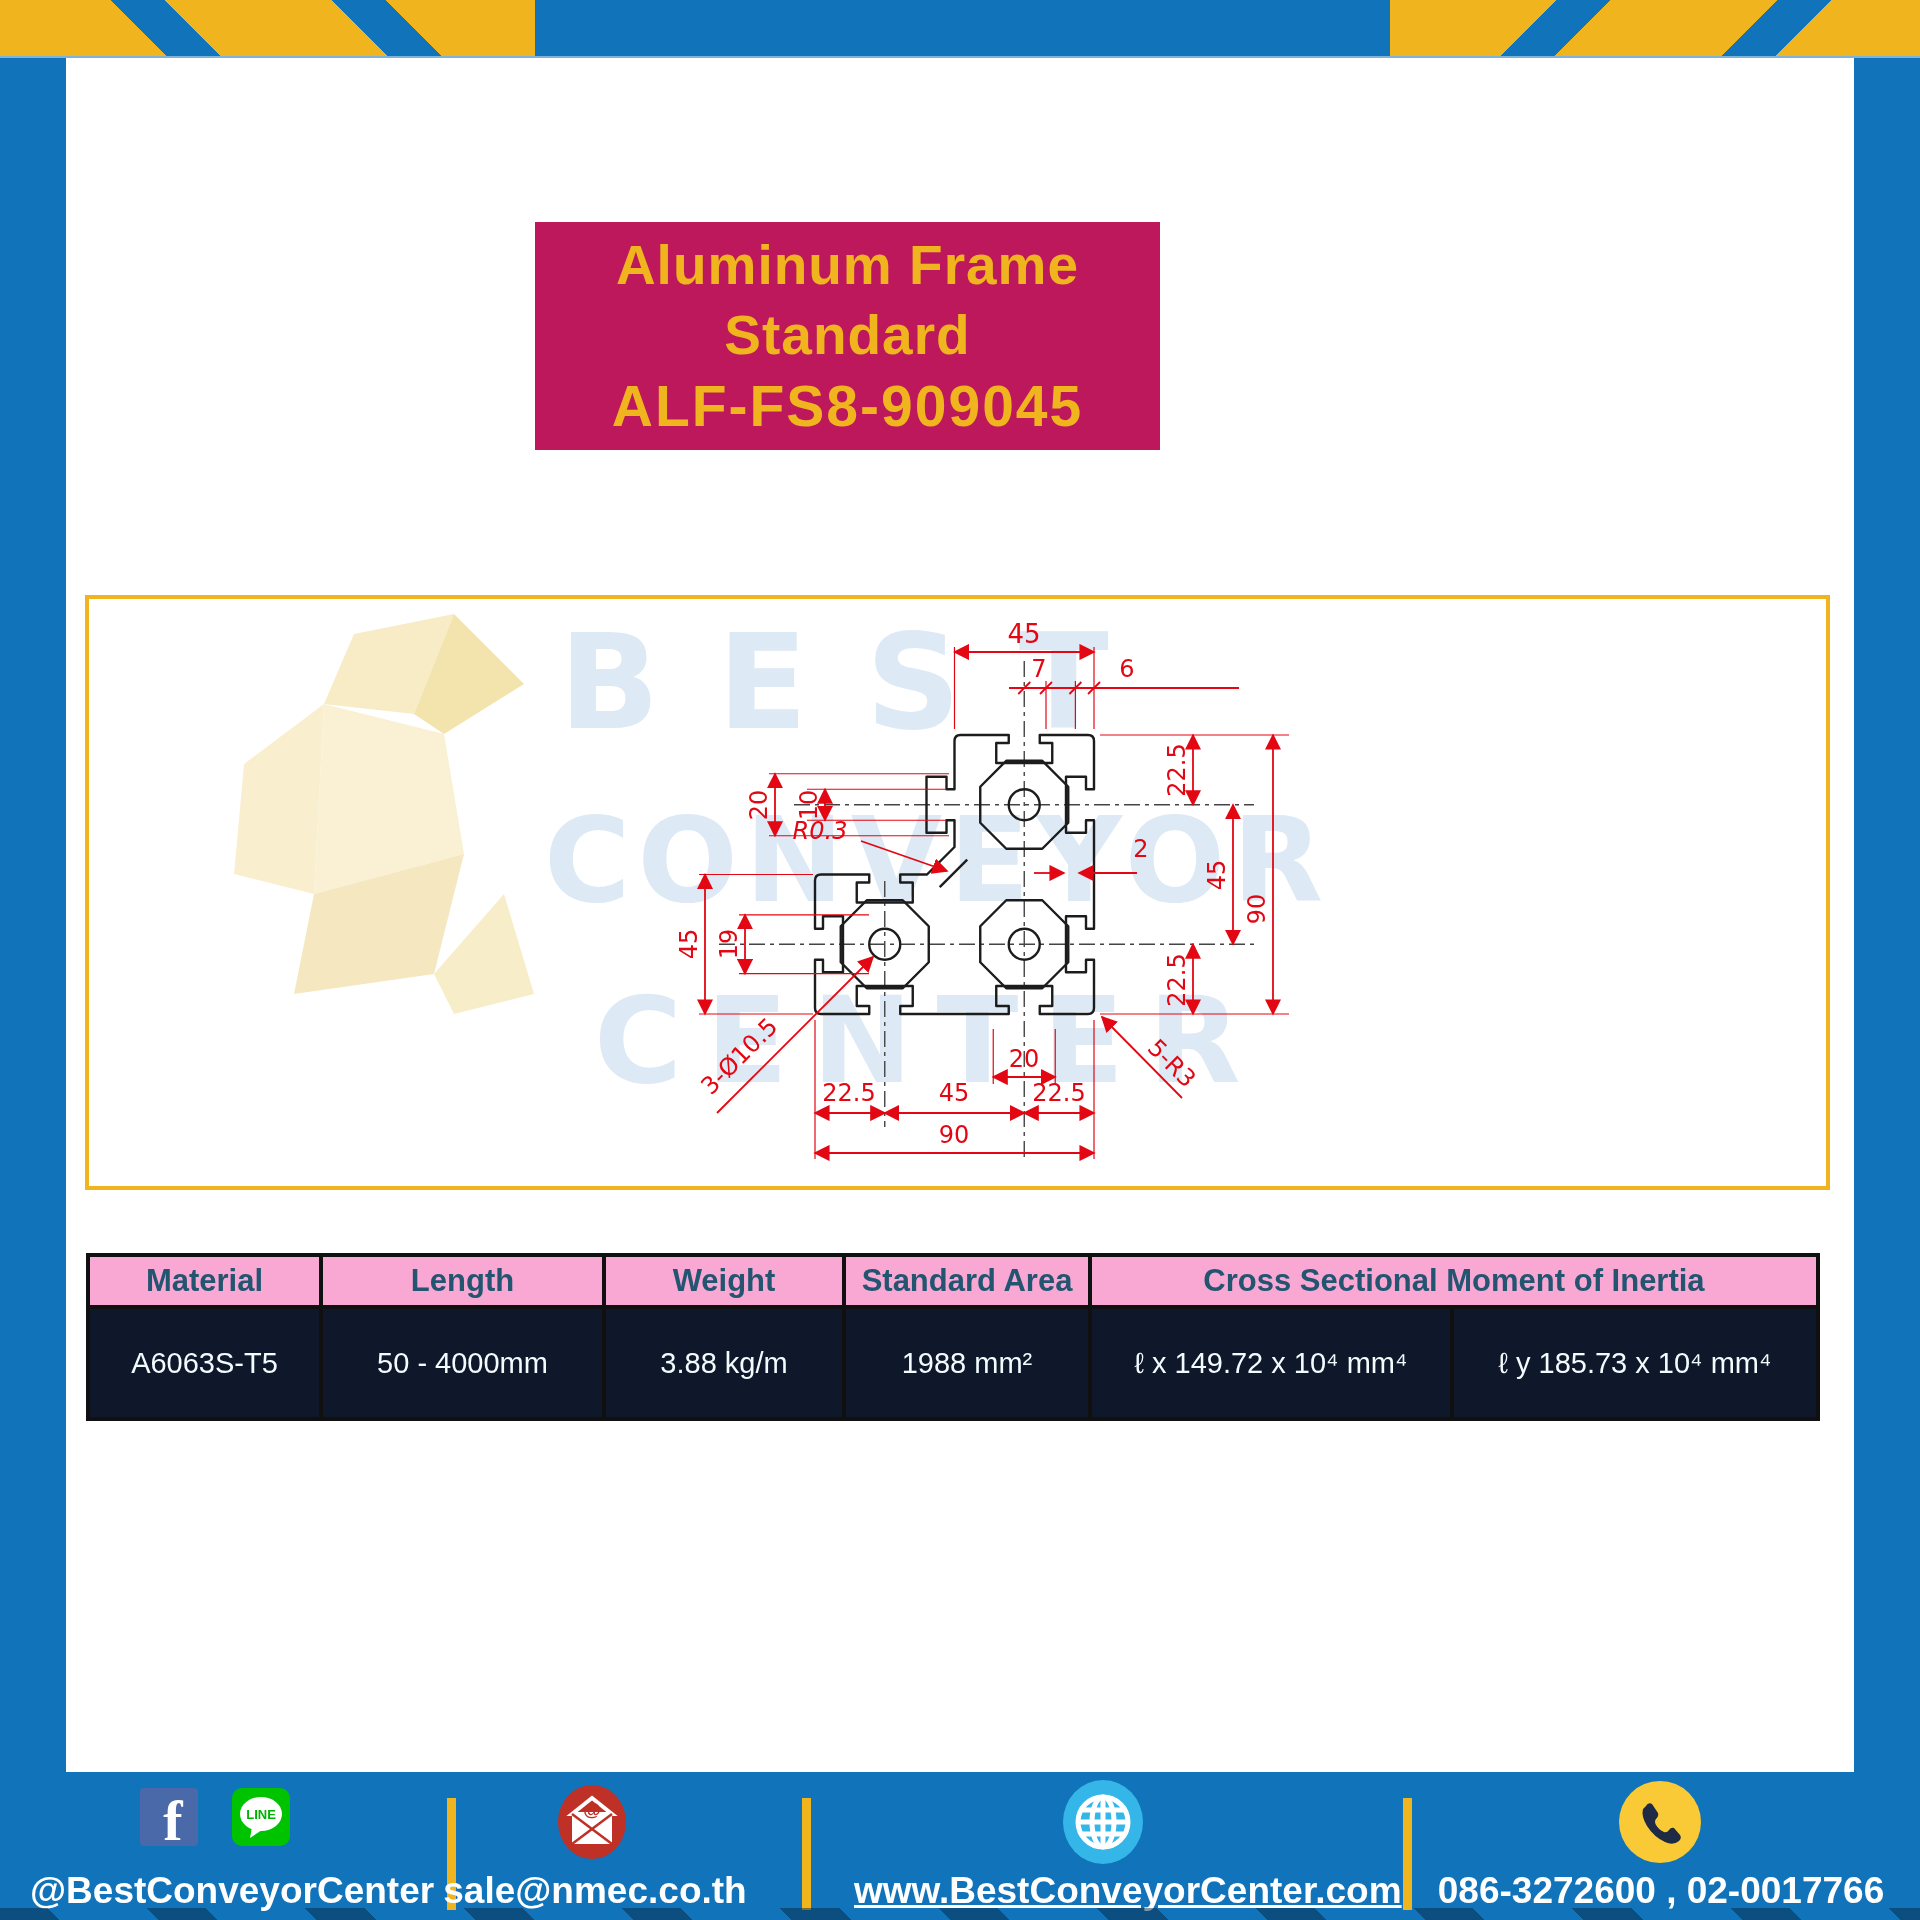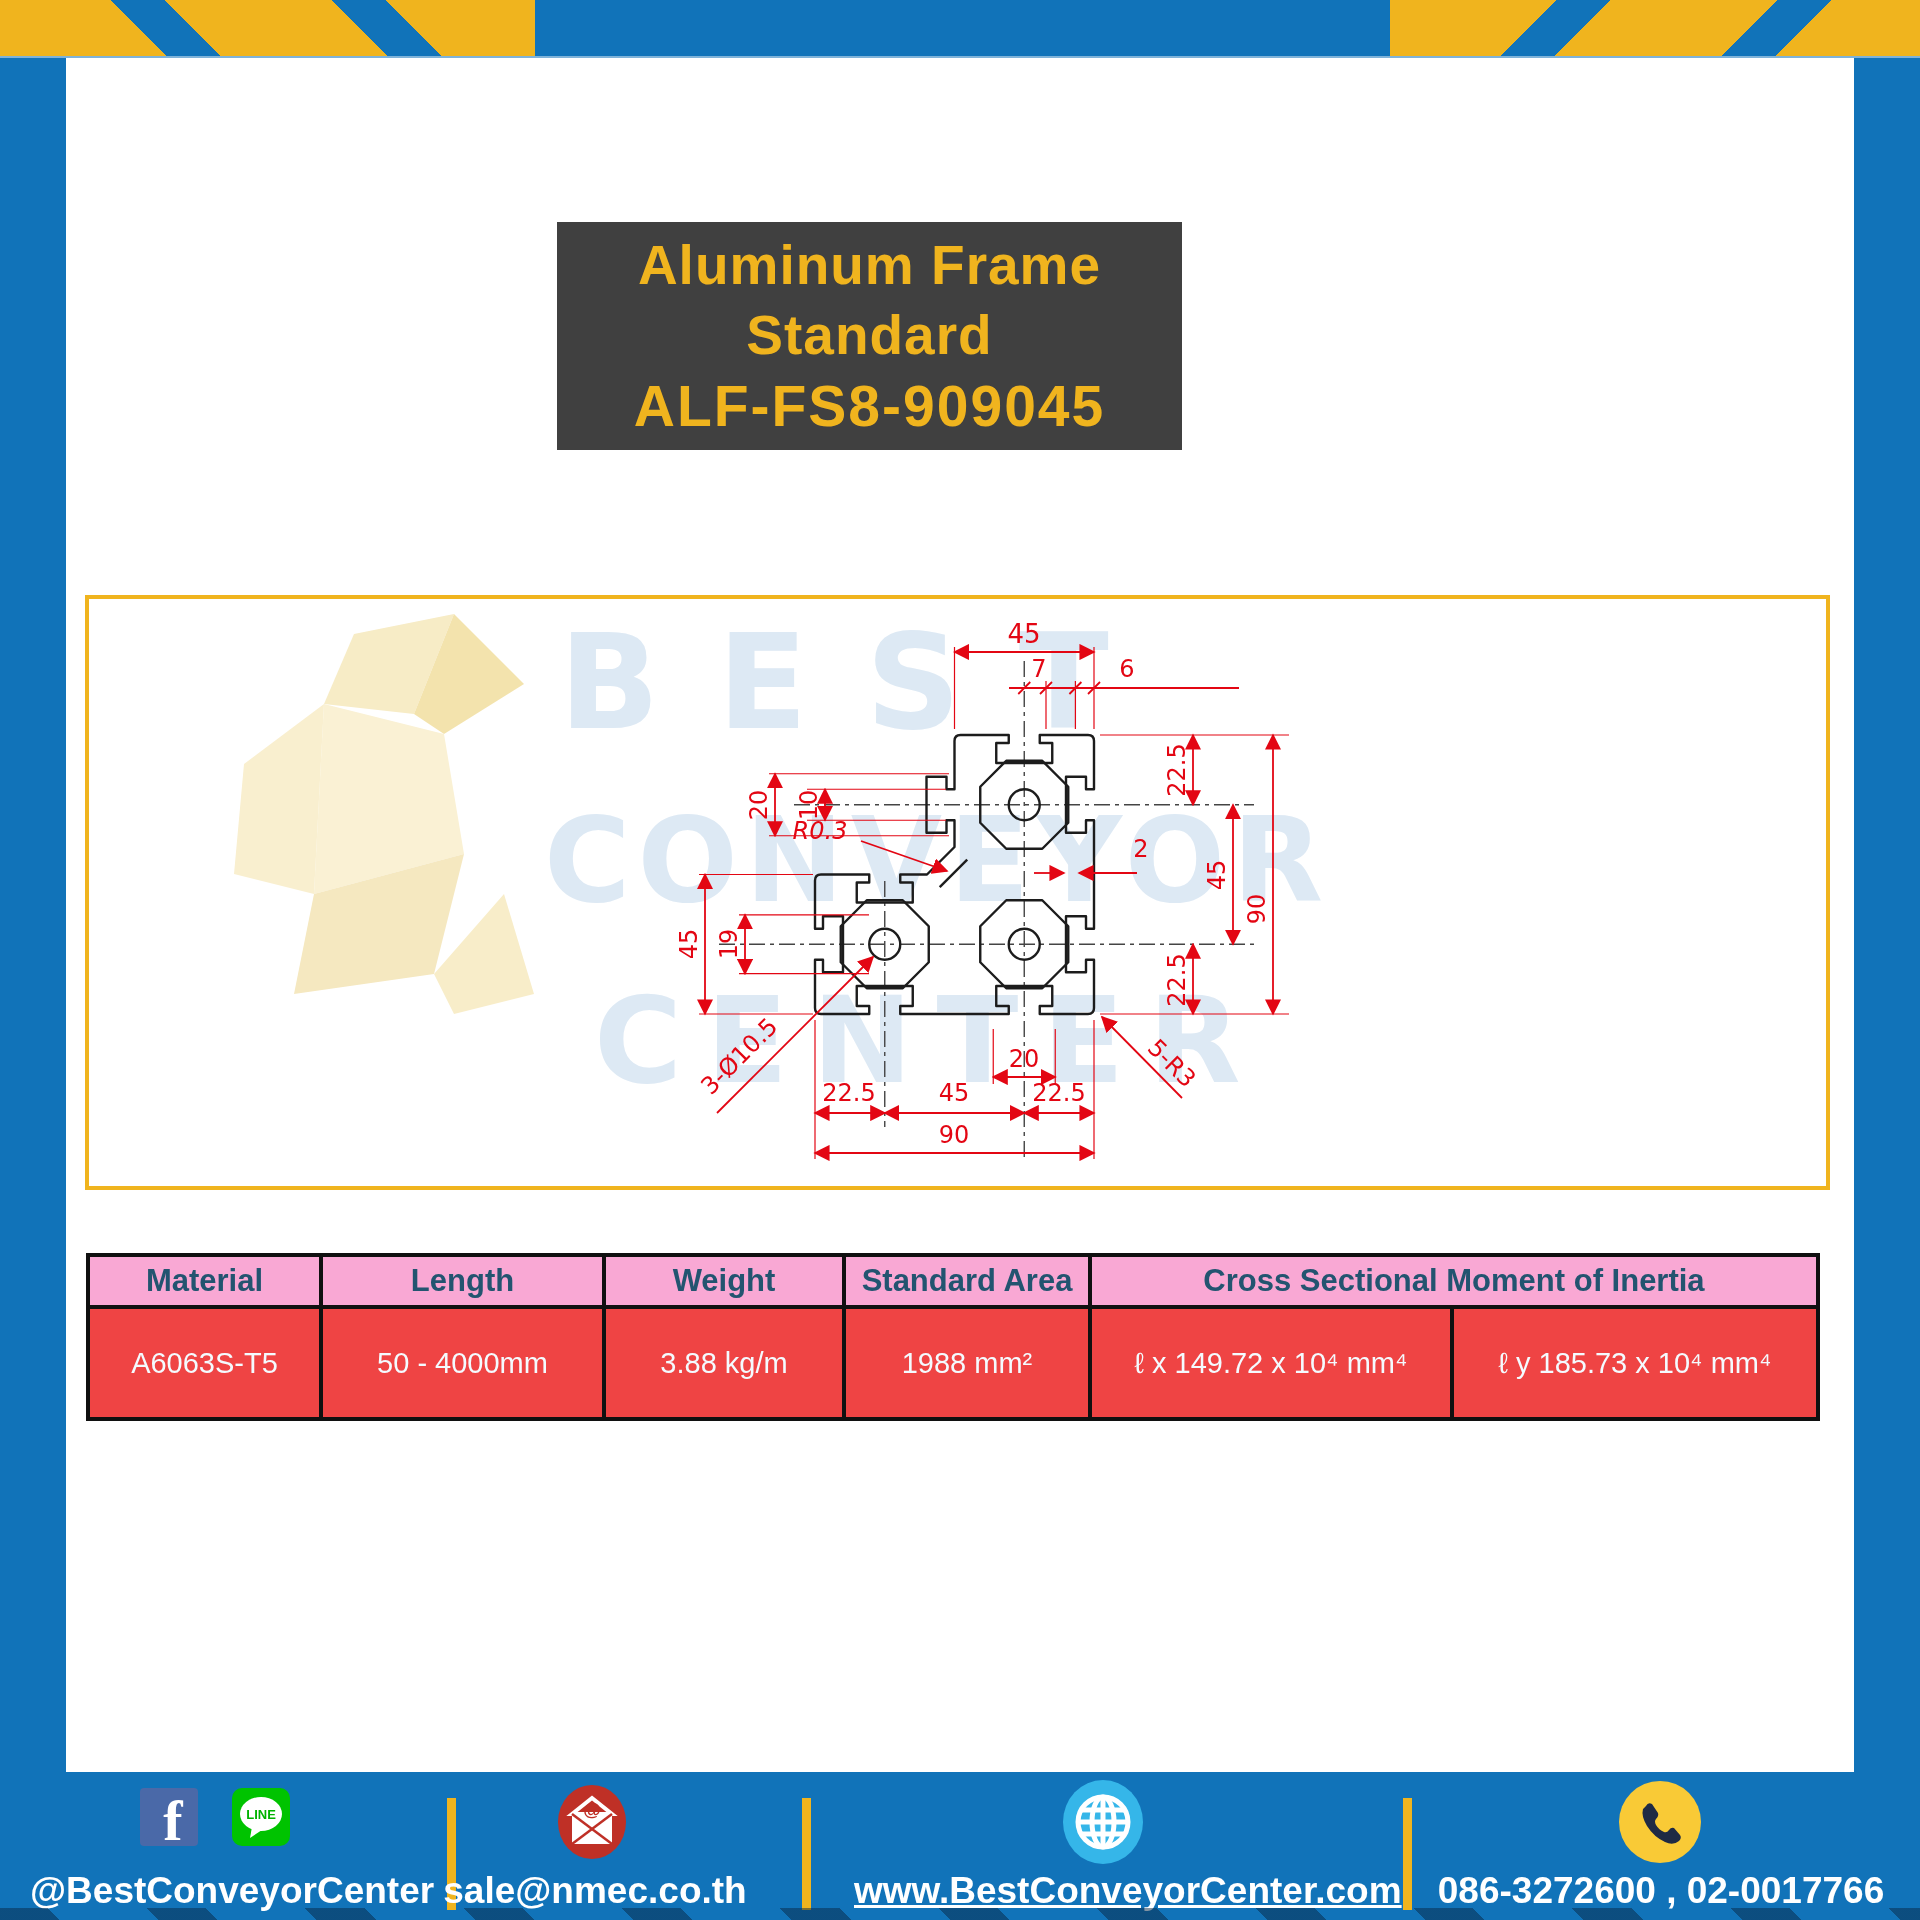--- a/index.html
+++ b/index.html
@@ -12,42 +12,42 @@
   .top-band { position:absolute; left:0; top:0; width:1920px; height:58px; background:#1173b9; border-bottom:2px solid #7fb3d9; }
   .stripes-left { position:absolute; left:0; top:0; width:535px; height:56px;
     background:repeating-linear-gradient(45deg,#f0b41e 0 118px,#1173b9 118px 156px); }
   .stripes-right { position:absolute; right:0; top:0; width:530px; height:56px;
     background:repeating-linear-gradient(135deg,#f0b41e 0 118px,#1173b9 118px 156px); }
 
   
   .card { position:absolute; left:66px; top:58px; width:1788px; height:1714px; background:#ffffff; }
 
   
-  .title-box { position:absolute; left:491px; top:164px; width:625px; height:228px; background:#404040;
+  .title-box { position:absolute; left:469px; top:164px; width:625px; height:228px; background:#be185d;
     display:flex; flex-direction:column; justify-content:center; align-items:center; }
   .title-box .t1, .title-box .t2 { color:#f0b41e; font-weight:bold; font-size:55px; line-height:70px; letter-spacing:1px; }
   .title-box .t3 { color:#f0b41e; font-weight:bold; font-size:57px; line-height:72px; letter-spacing:2px; }
 
   
   .draw-box { position:absolute; left:19px; top:497px; width:1745px; height:595px; border:4px solid #f0b41e; background:#ffffff; overflow:hidden;margin-top:40px; }
   .wm { position:absolute; color:#dde9f4; font-weight:bold; font-family:"DejaVu Sans", sans-serif; z-index:1; white-space:nowrap; }
   .wm1 { left:470px; top:6px;  font-size:132px; letter-spacing:58px; }
   .wm2 { left:455px; top:192px; font-size:118px; letter-spacing:7px; }
   .wm3 { left:505px; top:372px; font-size:120px; letter-spacing:24px; }
   .bird { position:absolute; left:115px; top:-5px; z-index:1; }
   .draw-svg { position:absolute; inset:0; z-index:2; }
 
   text.dim { fill:#e30613; font-family:"DejaVu Sans", sans-serif; font-size:26px; }
   text.dims { fill:#e30613; font-family:"DejaVu Sans", sans-serif; font-size:24px; }
 
   
   table.spec { position:absolute; left:20px; top:1195px; border-collapse:collapse; table-layout:fixed; }
   table.spec td, table.spec th { border:4px solid #101010; text-align:center; vertical-align:middle; }
   table.spec th { background:#f9a8d4; color:#235470; font-size:31px; font-weight:bold; height:52px; }
-  table.spec td { background:#ef4444; color:#f4fbff; font-size:29px; height:112px; font-weight:normal;text-align:center; }
+  table.spec td { background:#0f172a; color:#f4fbff; font-size:29px; height:112px; font-weight:normal;text-align:center; }
 
   
   .footer { position:absolute; left:0; top:1772px; width:1920px; height:148px; background:#1173b9; }
   .fdiv { position:absolute; top:26px; width:9px; height:112px; background:#f0b41e; }
   .flabel { position:absolute; top:98px; color:#ffffff; font-weight:bold; font-size:37px; text-align:center; white-space:nowrap; }
   .ficon { position:absolute; }
   .bottom-strip { position:absolute; left:0; bottom:0; width:1920px; height:12px;
     background:repeating-linear-gradient(45deg, rgba(8,40,70,0.5) 0 42px, rgba(8,40,70,0) 42px 112px); }
 </style>
 </head>

